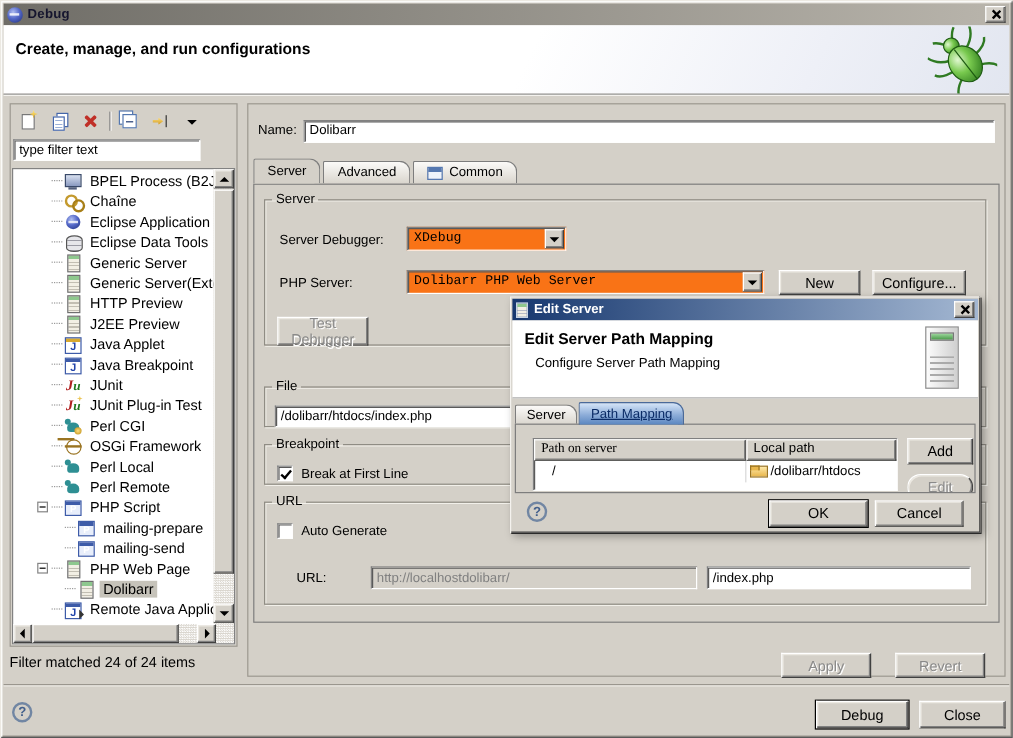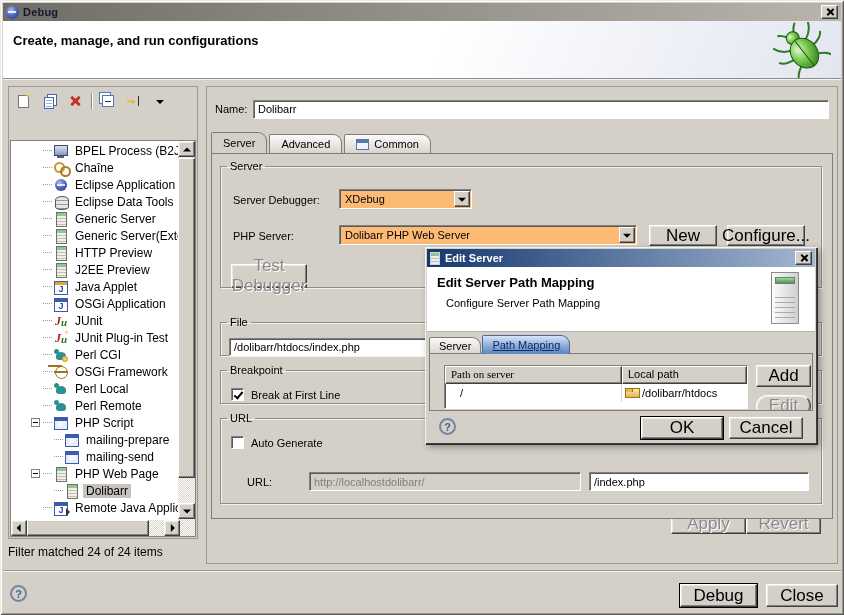--- a/index.html
+++ b/index.html
@@ -22,30 +22,30 @@
 
   
   .banner { position:absolute; left:3px; top:21px; right:3px; height:58px;
     background:linear-gradient(115deg,#ffffff 52%,#eef0f7 80%,#e2e6f0); border-bottom:1px solid #8e8e8e; }
   .banner::after { content:""; position:absolute; left:0; right:0; bottom:-2px; height:1px; background:#f4f2ee; }
   .banner h1 { font-size:13px; font-weight:bold; padding:12px 0 0 10px; }
   .bug { position:absolute; right:10px; top:1px; }
 
   
   .btn { background:#d4d0c8; border:1px solid; border-color:#fff #404040 #404040 #fff;
-    box-shadow:inset -1px -1px 0 #808080, inset 1px 1px 0 #ece9e2; font-size:17px;
+    box-shadow:inset -1px -1px 0 #808080, inset 1px 1px 0 #ece9e2; font-size:12px;
     display:flex; align-items:center; justify-content:center; cursor:default; }
   .btn.def { box-shadow:0 0 0 1px #000, inset -1px -1px 0 #808080, inset 1px 1px 0 #ece9e2; }
   .btn.dis { color:#8a8a8a; text-shadow:1px 1px 0 #fff; }
   .tfield { background:#fff; border:1px solid; border-color:#808080 #fff #fff #808080;
     box-shadow:inset 1px 1px 0 #5a5a5a; font-family:"Liberation Sans",sans-serif; font-size:11px; padding:1px 4px; }
   input.tfield { outline:none; }
   .tfield.dis { background:#d4d0c8; color:#808080; }
-  .combo { position:relative; background:#fdba74; border:1px solid; border-color:#808080 #fff #fff #808080;
-    box-shadow:inset 1px 1px 0 #5a5a5a; height:20px; line-height:17px; padding:1px 20px 0 5px; }
+  .combo { position:relative; background:#f97316; border:1px solid; border-color:#808080 #fff #fff #808080;
+    box-shadow:inset 1px 1px 0 #5a5a5a; height:20px; line-height:17px; padding:1px 20px 0 5px;font-family:Liberation Mono, monospace; }
   .combo .cbtn { position:absolute; right:1px; top:1px; bottom:1px; width:16px; background:#d4d0c8;
     border:1px solid; border-color:#fff #404040 #404040 #fff; box-shadow:inset -1px -1px 0 #808080; }
   .arr-d { position:absolute; left:50%; top:50%; transform:translate(-50%,-30%);
     border:4px solid transparent; border-top-color:#000; border-bottom:none; }
   .cb { width:13px; height:13px; background:#fff; border:1px solid; border-color:#808080 #fff #fff #808080;
     box-shadow:inset 1px 1px 0 #5a5a5a; position:relative; flex:none; }
   .cb.on::after { content:""; position:absolute; left:2px; top:3px; width:7px; height:3px;
     border-left:2px solid #000; border-bottom:2px solid #000; transform:rotate(-50deg); }
   fieldset { border:1px solid #8f8c84; box-shadow:1px 1px 0 #f2f0ea inset, 1px 1px 0 #f2f0ea; position:absolute; }
   legend { padding:0 3px; margin-left:6px; font-size:11px; }
@@ -150,21 +150,21 @@
     background:linear-gradient(#5578b0 0 3px, #eef3fb 3px), repeating-linear-gradient(transparent 0 2px, #9ab0d8 2px 3px); }
   .tcontent { position:absolute; left:4px; top:66px; width:622px; height:366px; border:1px solid #7d7d7d; background:#d4d0c8; z-index:1; }
 
   .fs-server { left:8px; top:6px; width:602px; height:128px; }
   .rowlbl { position:absolute; font-size:11px; }
   .fs-file  { left:8px; top:162px; width:602px; height:40px; }
   .fs-bp    { left:8px; top:210px; width:602px; height:40px; }
   .fs-url   { left:8px; top:258px; width:602px; height:92px; }
   .cbrow { position:absolute; display:flex; align-items:center; gap:7px; }
 
-  .applyrow { position:absolute; right:16px; top:426px; display:flex; gap:0; }
+  .applyrow { position:absolute; right:16px; top:457px; display:flex; gap:20px; }
   .applyrow .btn { width:75px; height:21px; }
 
   .footline { position:absolute; left:3px; right:3px; top:570px; border-top:1px solid #9a968e; box-shadow:0 1px 0 #f4f2ee; }
   .footbtns { position:absolute; top:584px; left:0; width:844px; }
   .helpfoot { position:absolute; left:10px; top:1px; }
   .btn-debug { position:absolute; left:680px; top:0; width:77px; height:23px; }
   .btn-close { position:absolute; left:766px; top:0; width:72px; height:23px; }
 
   
   .dialog { position:absolute; left:425px; top:247px; width:392px; height:197px; background:#d4d0c8; z-index:20;
@@ -265,20 +265,21 @@
       <span class="tbi">
           <span class="ic-col"></span>
         </span>
       <span class="tbi">
           <span class="ic-filt"></span>
         </span>
       <span class="tbi">
           <span class="ic-dd"></span>
         </span>
     </div>
+    <input class="tfield lfilter" value="type filter text" style="">
 
     <div class="treebox">
       <div class="trows">
         <div class="trow">
             <span class="gut"></span>
             <span class="stub"></span>
             <span class="ticon i-bpel"></span>
             <span class="tlbl">BPEL Process (B2J)</span>
           </div>
         <div class="trow">
@@ -326,21 +327,21 @@
         <div class="trow">
             <span class="gut"></span>
             <span class="stub"></span>
             <span class="ticon i-japplet"></span>
             <span class="tlbl">Java Applet</span>
           </div>
         <div class="trow">
             <span class="gut"></span>
             <span class="stub"></span>
             <span class="ticon i-java"></span>
-            <span class="tlbl">OSGi Application</span>
+            <span class="tlbl">Java Breakpoint</span>
           </div>
         <div class="trow">
             <span class="gut"></span>
             <span class="stub"></span>
             <span class="ticon i-junit"></span>
             <span class="tlbl">JUnit</span>
           </div>
         <div class="trow">
             <span class="gut"></span>
             <span class="stub"></span>

